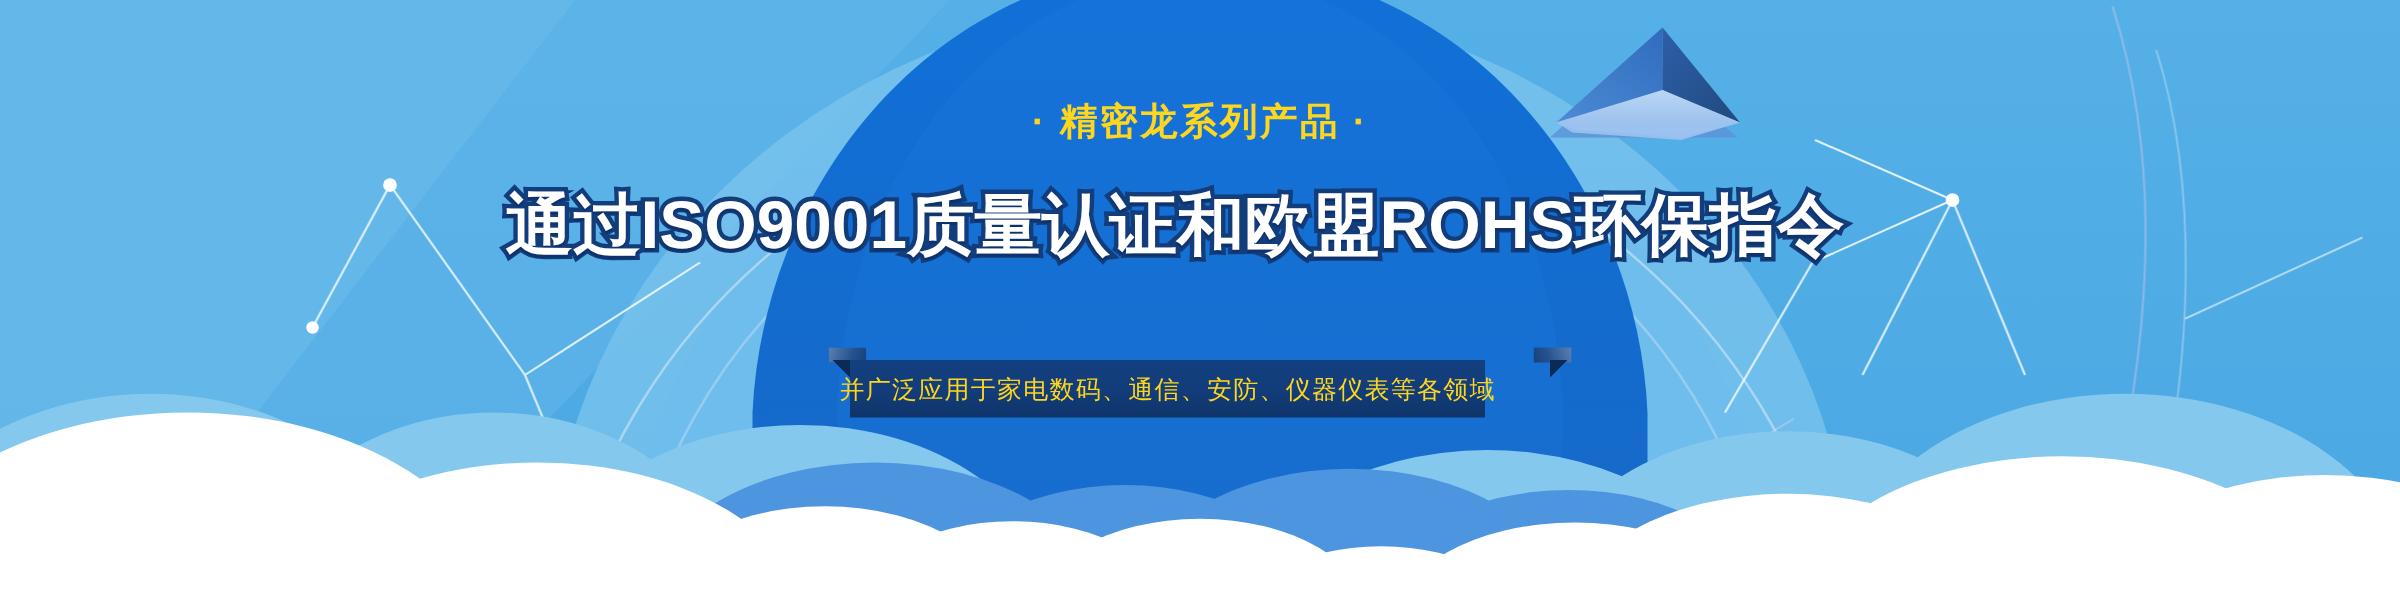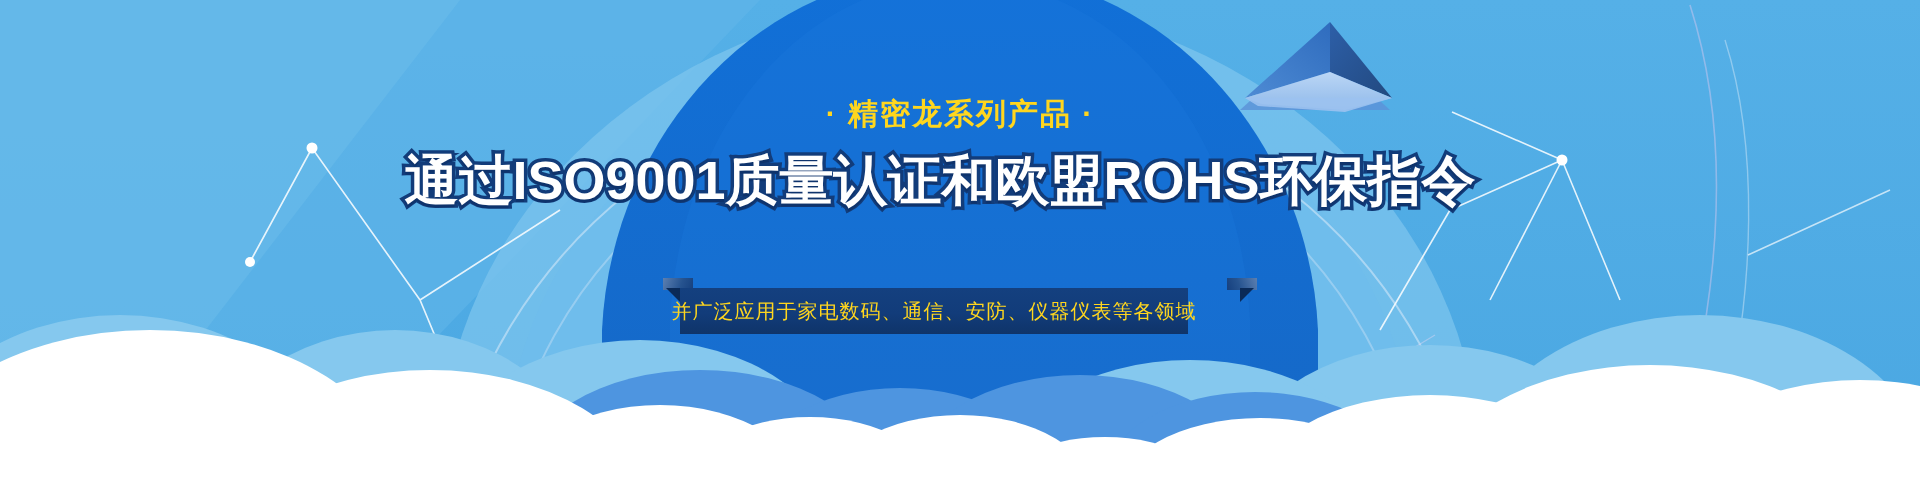--- a/index.html
+++ b/index.html
@@ -43,21 +43,20 @@
     left: 0;
     width: 1920px;
     text-align: center;
     color: #FFD61E;
     font-size: 30px;
     font-weight: bold;
     letter-spacing: 2px;
     line-height: 40px;
     white-space: nowrap;
     font-family: "Liberation Sans", "DejaVu Sans", sans-serif;
-    margin-top: 16px;
   }
 
   .headline {
     position: absolute;
     top: 146px;
     left: 0;
     width: 1880px;
     text-align: center;
     font-size: 54px;
     font-weight: bold;

